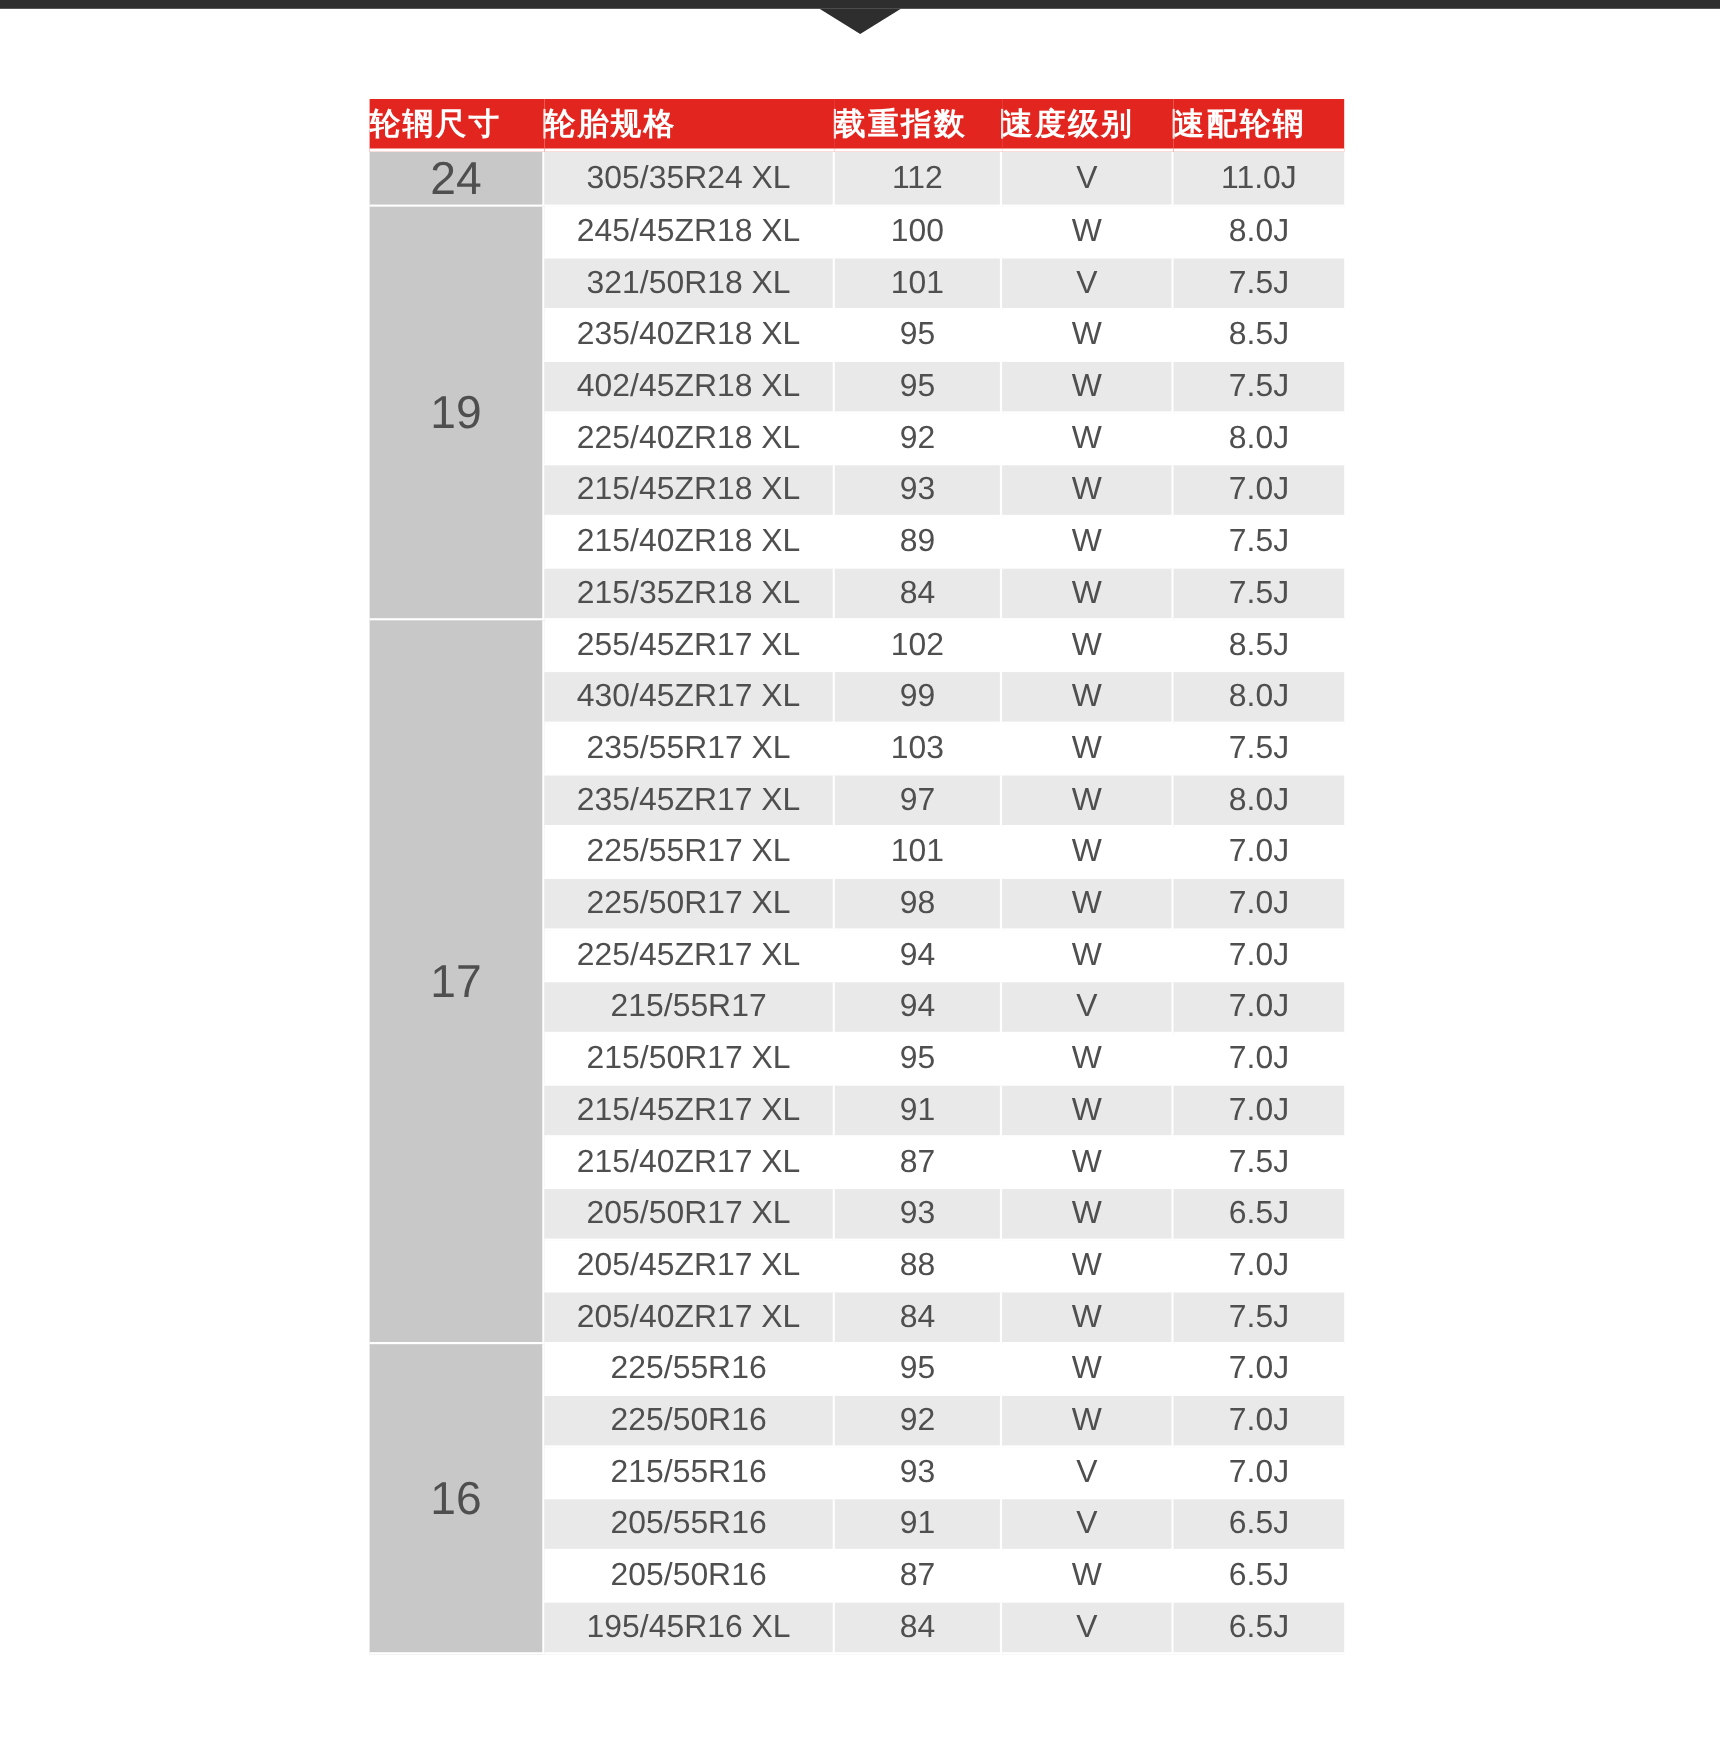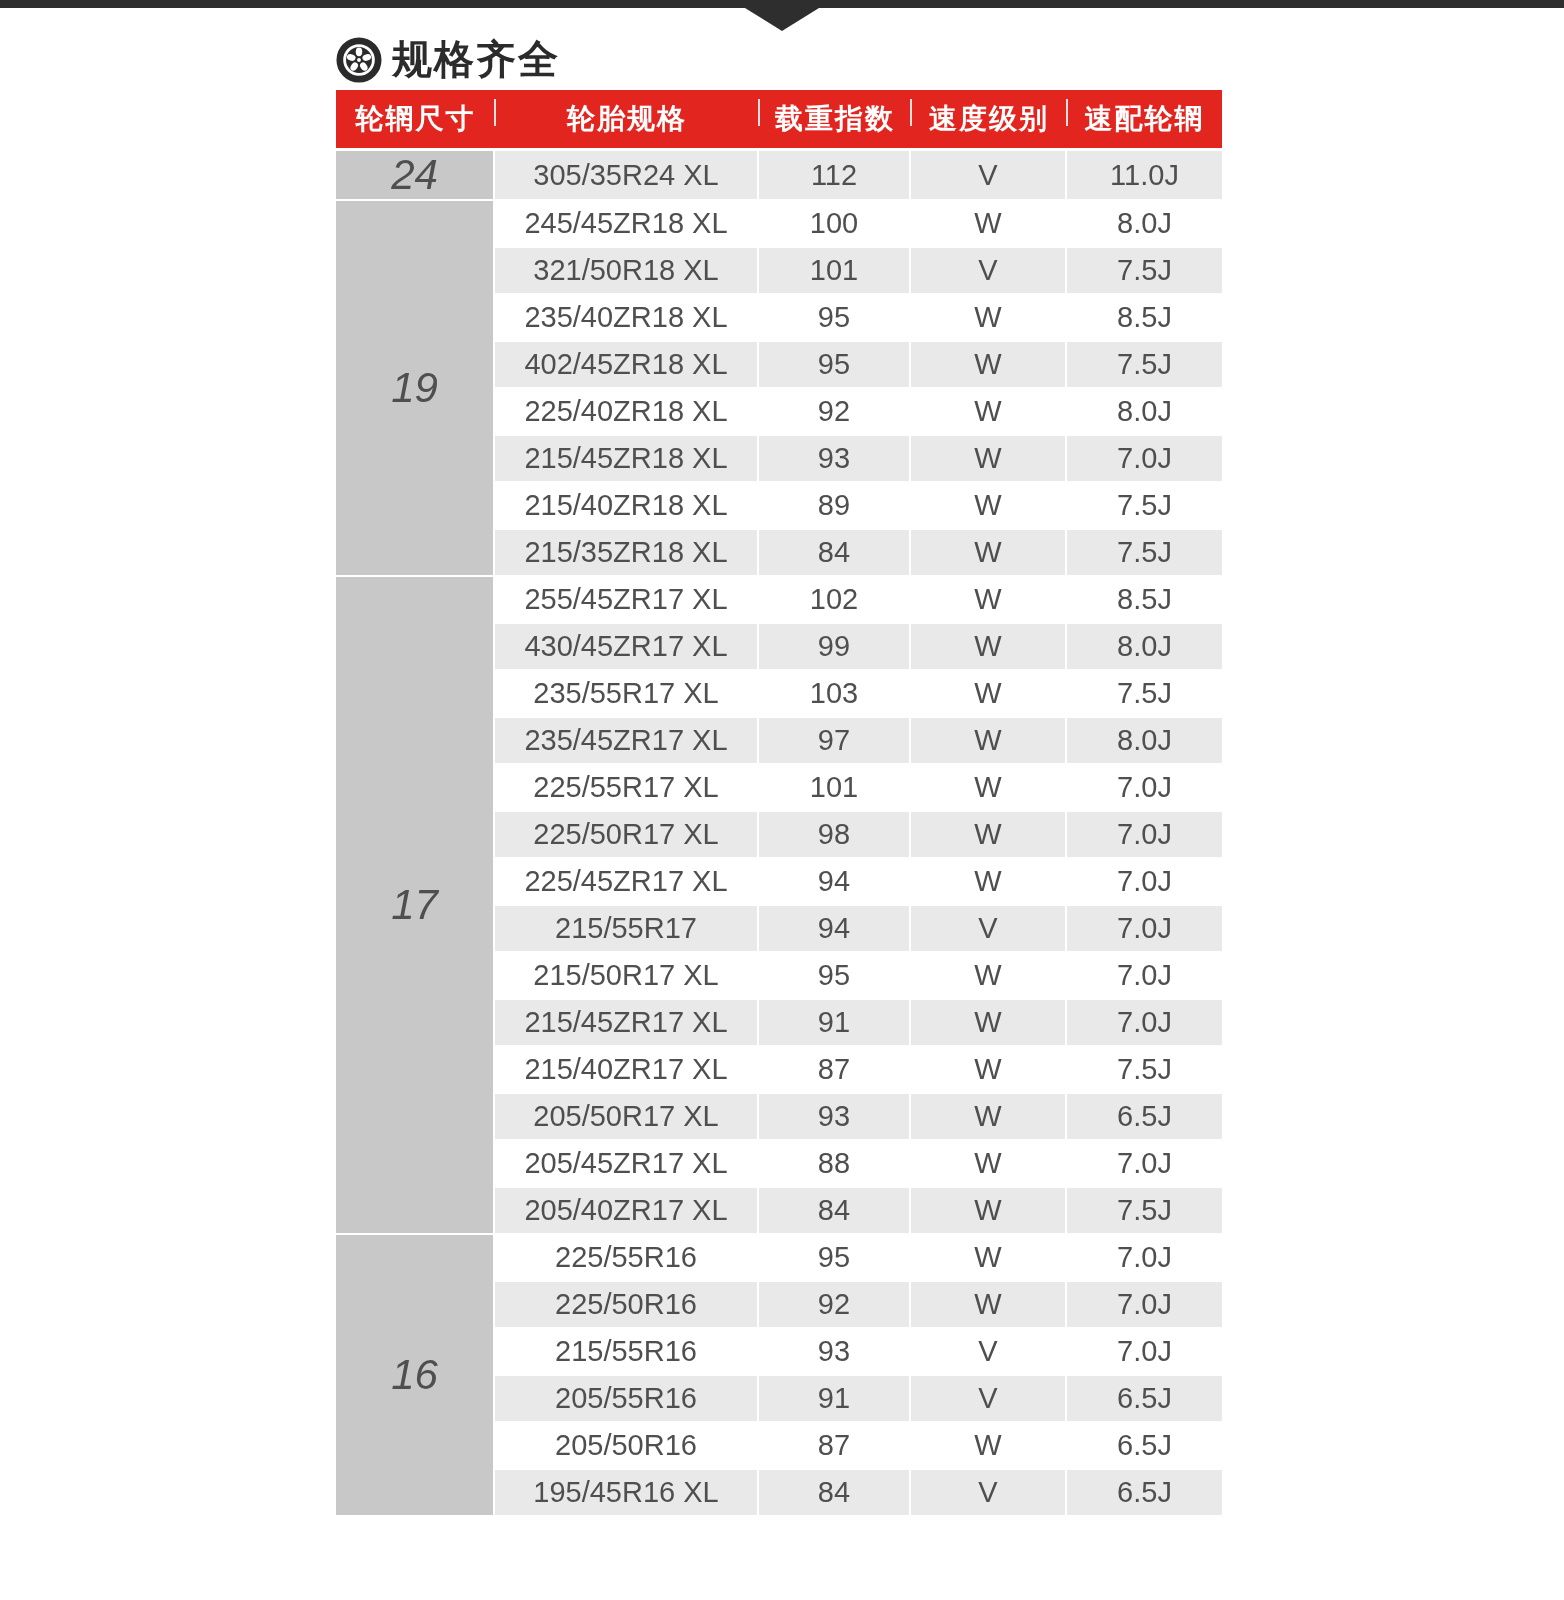--- a/index.html
+++ b/index.html
@@ -65,22 +65,22 @@
   col.c-rim   { width: 159px; }
   col.c-spec  { width: 264px; }
   col.c-load  { width: 152px; }
   col.c-speed { width: 156px; }
   col.c-width { width: 155px; }
   thead th {
     background: #e3251f;
     color: #ffffff;
     font-size: 28px;
     font-weight: bold;
-    height: 61px;
-    text-align: center;
+    height: 48px;
+    text-align: left;
     vertical-align: middle;
     letter-spacing: 2px;
     border-bottom: 3px solid #ffffff;
     position: relative;
   }
   thead th + th::before {
     content: "";
     position: absolute;
     left: -1px;
     top: 9px;
@@ -97,47 +97,31 @@
     border-bottom: 2px solid #ffffff;
     border-right: 2px solid #ffffff;
   }
   tbody td:last-child { border-right: none; }
   tr.row-gray  td.data-cell { background: #e9e9e9; }
   tr.row-white td.data-cell { background: #ffffff; margin-top: 32px; }
   td.rim-cell {
     background: #c8c8c8;
     font-size: 42px;
     color: #4f4f4f;
-    font-style: italic;
   }
 </style>
 </head>
 <body>
 
 <div class="top-bar"></div>
 <div class="notch"></div>
 
 <div class="content">
 
   <div class="title-row">
-    <div class="title-left">
-      <svg class="wheel-icon" viewBox="0 0 48 48" aria-hidden="true">
-        <circle cx="24" cy="24" r="20" fill="none" stroke="#2b2b2b" stroke-width="7"></circle>
-        <circle cx="24" cy="24" r="13.5" fill="#2b2b2b"></circle>
-        <g fill="#ffffff">
-          <ellipse cx="24" cy="15.5" rx="3.4" ry="4.6" transform="rotate(0 24 24)"></ellipse>
-          <ellipse cx="24" cy="15.5" rx="3.4" ry="4.6" transform="rotate(72 24 24)"></ellipse>
-          <ellipse cx="24" cy="15.5" rx="3.4" ry="4.6" transform="rotate(144 24 24)"></ellipse>
-          <ellipse cx="24" cy="15.5" rx="3.4" ry="4.6" transform="rotate(216 24 24)"></ellipse>
-          <ellipse cx="24" cy="15.5" rx="3.4" ry="4.6" transform="rotate(288 24 24)"></ellipse>
-        </g>
-        <circle cx="24" cy="24" r="2" fill="#ffffff"></circle>
-      </svg>
-      <span class="section-title">规格齐全</span>
-    </div>
   </div>
 
   <table class="spec-table">
     <colgroup>
       <col class="c-rim">
         <col class="c-spec">
         <col class="c-load">
         <col class="c-speed">
         <col class="c-width">
     </colgroup>

